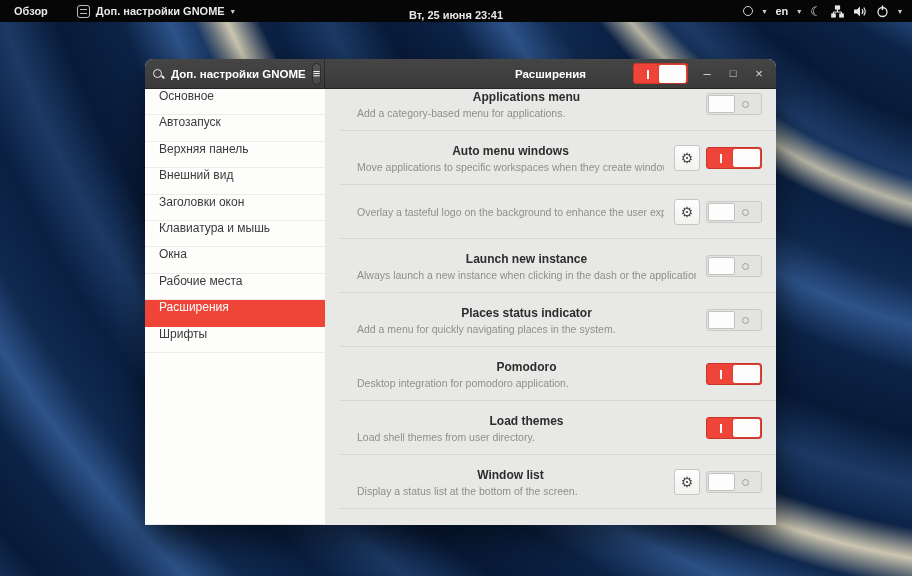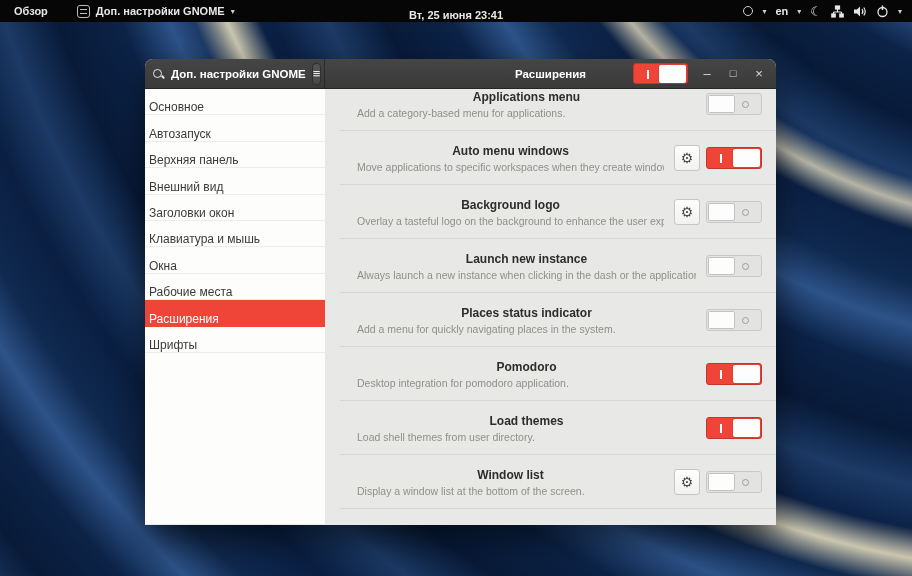--- a/index.html
+++ b/index.html
@@ -83,21 +83,21 @@
   .toggle .mark-o { display:none; position:absolute; right:12px; top:7px; width:7px; height:7px;
     border:1.4px solid #9d9d98; border-radius:50%; }
   .toggle.on .mark-i { display:block; }
   .toggle.off .mark-o { display:block; }
   .toggle.header { width:55px; height:21px; }
 
   
   .win-body { display:flex; height:435px; }
   .sidebar { width:180px; flex:0 0 180px; background:#fdfdfc; overflow:hidden; }
   .side-item {
-    height:26.4px; display:flex; align-items:flex-end; padding-left:4px;
+    height:26.4px; display:flex; align-items:flex-start; padding-left:14px;
     font-size:12px; color:#3b3b3b; border-bottom:1px solid #ececea; cursor:pointer;
     background:#fdfdfc;
   }
   .side-item.selected { background:#ee4538; color:#fff; border-bottom-color:#ee4538; }
 
   .content { flex:1; background:#e8e8e6; overflow:hidden; }
   .ext-list { margin-top:-12px; }
   .ext-row {
     position:relative; height:54px; display:flex; align-items:center;
     padding:0 14px 0 32px;
@@ -256,21 +256,20 @@
       </span>
       <span class="toggle on">
         <span class="mark-i"></span>
 
         <span class="knob"></span>
       </span>
     </div>
   </div>
             <div class="ext-row">
     <div class="ext-text">
-      <div class="ext-name">Background logo</div>
       <div class="ext-desc">Overlay a tasteful logo on the background to enhance the user experience</div>
     </div>
     <div class="ext-controls">
       <span class="gear-btn">
         <span class="gear-glyph">⚙</span>
       </span>
       <span class="toggle off">
 
         <span class="mark-o"></span>
         <span class="knob"></span>
@@ -329,21 +328,21 @@
       <span class="toggle on">
         <span class="mark-i"></span>
 
         <span class="knob"></span>
       </span>
     </div>
   </div>
             <div class="ext-row">
     <div class="ext-text">
       <div class="ext-name">Window list</div>
-      <div class="ext-desc">Display a window list at the bottom of the screen.</div>
+      <div class="ext-desc">Display a status list at the bottom of the screen.</div>
     </div>
     <div class="ext-controls">
       <span class="gear-btn">
         <span class="gear-glyph">⚙</span>
       </span>
       <span class="toggle off">
 
         <span class="mark-o"></span>
         <span class="knob"></span>
       </span>

